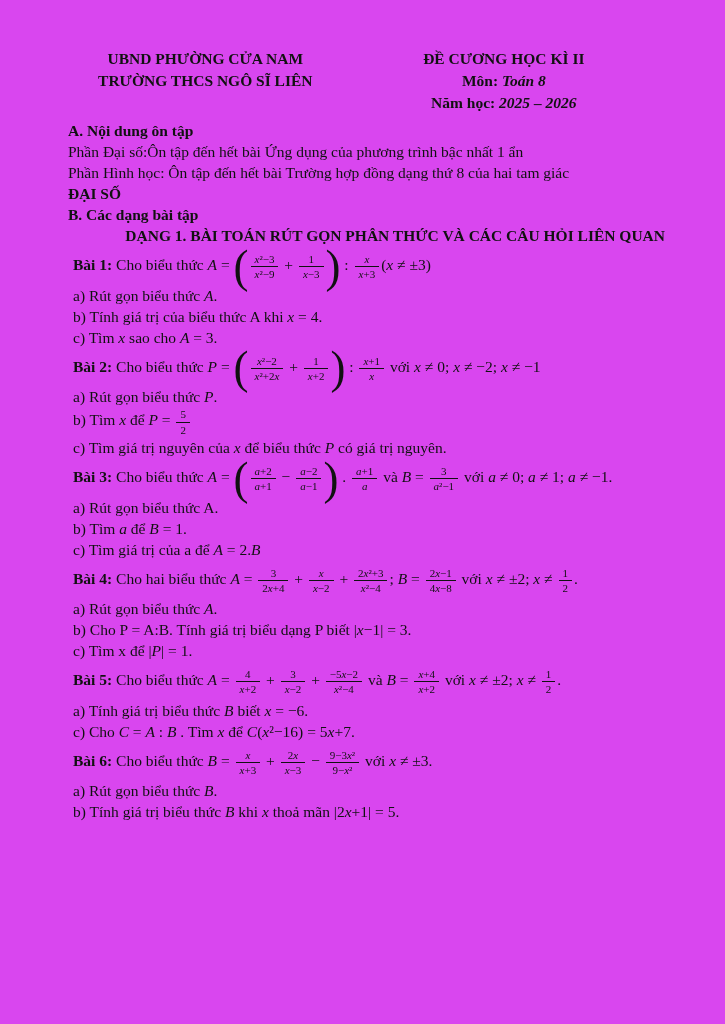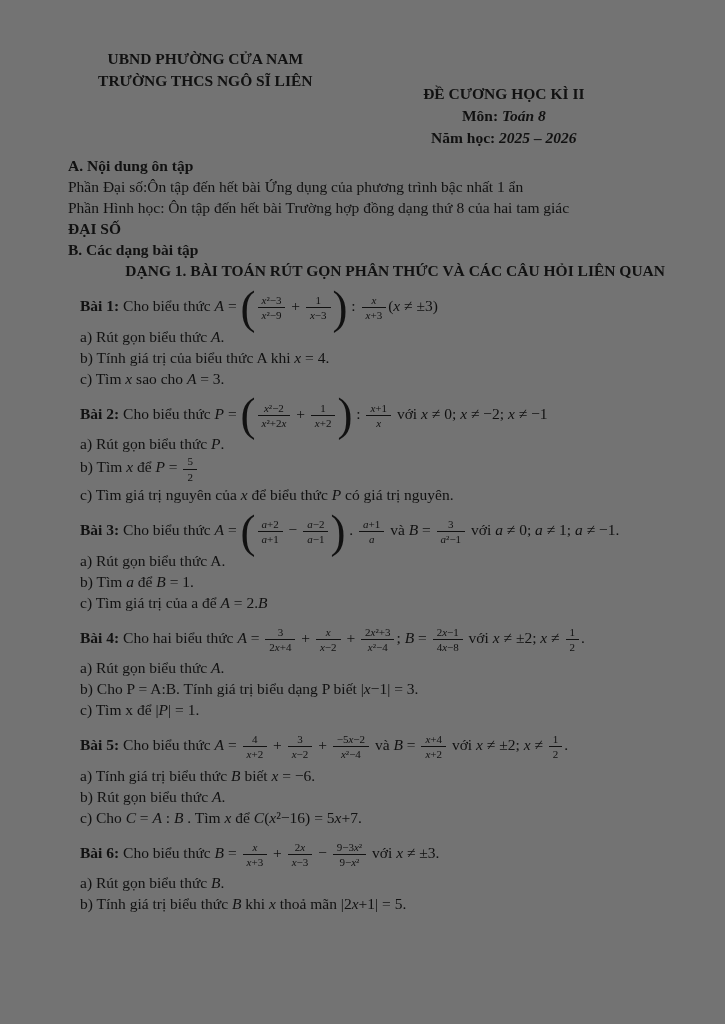--- a/index.html
+++ b/index.html
@@ -1,31 +1,31 @@
 <!DOCTYPE html>
 <html lang="vi"><head>
 <meta charset="utf-8">
 <style>
   html,body{margin:0;padding:0;background:#ffffff;}
   .doc{
     position:relative;
     width:725px;height:1024px;
-    background:#737373;
+    background:#d946ef;
     color:#111;
     font-family:"Liberation Serif","DejaVu Serif",serif;
     font-size:15.5px;
     box-sizing:border-box;
     padding:48px 60px 0 68px;
     overflow:hidden;
   }
   .b{font-weight:bold;}
   .i{font-style:italic;}
   .hdr{display:flex;margin-bottom:6px;}
   .hdr-left{width:46%;text-align:center;line-height:22px;}
-  .hdr-right{width:54%;text-align:center;line-height:22px;margin-top:35px;}
+  .hdr-right{width:54%;text-align:center;line-height:22px;}
   .line{line-height:21px;min-height:21px;}
   .center{text-align:right;}
   .stmt{margin:6px 0 3px 0;}
   .tok{white-space:pre;}
   .frac{
     display:inline-block;
     vertical-align:middle;
     text-align:center;
     line-height:1.12;
     font-size:11px;
@@ -34,21 +34,21 @@
   .frac .num{display:block;padding:0 4px 1px 4px;border-bottom:1.2px solid #111;}
   .frac .den{display:block;padding:1px 4px 0 4px;}
   .bigp{
     font-size:290%;
     font-weight:400;
     vertical-align:middle;
     line-height:0;
     display:inline-block;
     transform:scaleY(1.02);
   }
-  section{margin:12px;}
+  section{margin:5px;}
 </style>
 </head>
 <body>
 
 <div class="doc">
 
   <header class="hdr">
     <div class="hdr-left">
       <div class="b">UBND PHƯỜNG CỬA NAM</div>
       <div class="b">TRƯỜNG THCS NGÔ SĨ LIÊN</div>
@@ -91,21 +91,20 @@
   <section>
     <div class="line stmt"><span class="tok b">Bài 4:</span><span class="tok"> Cho hai biểu thức </span><span class="tok"><i>A</i><span> = </span></span><span class="frac"><span class="num"><span>3</span></span><span class="den"><span>2</span><i>x</i><span>+4</span></span></span><span class="tok"><span> + </span></span><span class="frac"><span class="num"><i>x</i></span><span class="den"><i>x</i><span>−2</span></span></span><span class="tok"><span> + </span></span><span class="frac"><span class="num"><span>2</span><i>x</i><span>²+3</span></span><span class="den"><i>x</i><span>²−4</span></span></span><span class="tok"><span>; </span><i>B</i><span> = </span></span><span class="frac"><span class="num"><span>2</span><i>x</i><span>−1</span></span><span class="den"><span>4</span><i>x</i><span>−8</span></span></span><span class="tok"> với </span><span class="tok"><i>x</i><span> ≠ ±2; </span><i>x</i><span> ≠ </span></span><span class="frac"><span class="num"><span>1</span></span><span class="den"><span>2</span></span></span><span class="tok"><span>.</span></span></div>
     <div class="line"><span class="tok">a) Rút gọn biểu thức </span><span class="tok"><i>A</i><span>.</span></span></div>
     <div class="line"><span class="tok">b) Cho P = A:B. Tính giá trị biểu dạng P biết </span><span class="tok"><span>|</span><i>x</i><span>−1| = 3.</span></span></div>
     <div class="line"><span class="tok">c) Tìm x để </span><span class="tok"><span>|</span><i>P</i><span>| = 1.</span></span></div>
   </section>
 
   <section>
     <div class="line stmt"><span class="tok b">Bài 5:</span><span class="tok"> Cho biểu thức </span><span class="tok"><i>A</i><span> = </span></span><span class="frac"><span class="num"><span>4</span></span><span class="den"><i>x</i><span>+2</span></span></span><span class="tok"><span> + </span></span><span class="frac"><span class="num"><span>3</span></span><span class="den"><i>x</i><span>−2</span></span></span><span class="tok"><span> + </span></span><span class="frac"><span class="num"><span>−5</span><i>x</i><span>−2</span></span><span class="den"><i>x</i><span>²−4</span></span></span><span class="tok"> và </span><span class="tok"><i>B</i><span> = </span></span><span class="frac"><span class="num"><i>x</i><span>+4</span></span><span class="den"><i>x</i><span>+2</span></span></span><span class="tok"> với </span><span class="tok"><i>x</i><span> ≠ ±2; </span><i>x</i><span> ≠ </span></span><span class="frac"><span class="num"><span>1</span></span><span class="den"><span>2</span></span></span><span class="tok"><span>.</span></span></div>
     <div class="line"><span class="tok">a) Tính giá trị biểu thức </span><span class="tok"><i>B</i></span><span class="tok"> biết </span><span class="tok"><i>x</i><span> = −6.</span></span></div>
-    <div class="line"><span class="tok">b) Rút gọn biểu thức </span><span class="tok"><i>A</i><span>.</span></span></div>
     <div class="line"><span class="tok">c) Cho </span><span class="tok"><i>C</i><span> = </span><i>A</i><span> : </span><i>B</i></span><span class="tok"> . Tìm </span><span class="tok"><i>x</i></span><span class="tok"> để </span><span class="tok"><i>C</i><span>(</span><i>x</i><span>²−16) = 5</span><i>x</i><span>+7.</span></span></div>
   </section>
 
   <section>
     <div class="line stmt"><span class="tok b">Bài 6:</span><span class="tok"> Cho biểu thức </span><span class="tok"><i>B</i><span> = </span></span><span class="frac"><span class="num"><i>x</i></span><span class="den"><i>x</i><span>+3</span></span></span><span class="tok"><span> + </span></span><span class="frac"><span class="num"><span>2</span><i>x</i></span><span class="den"><i>x</i><span>−3</span></span></span><span class="tok"><span> − </span></span><span class="frac"><span class="num"><span>9−3</span><i>x</i><span>²</span></span><span class="den"><span>9−</span><i>x</i><span>²</span></span></span><span class="tok"> với </span><span class="tok"><i>x</i><span> ≠ ±3.</span></span></div>
     <div class="line"><span class="tok">a) Rút gọn biểu thức </span><span class="tok"><i>B</i><span>.</span></span></div>
     <div class="line"><span class="tok">b) Tính giá trị biểu thức </span><span class="tok"><i>B</i></span><span class="tok"> khi </span><span class="tok"><i>x</i></span><span class="tok"> thoả mãn </span><span class="tok"><span>|2</span><i>x</i><span>+1| = 5.</span></span></div>
   </section>
 
 </div>

